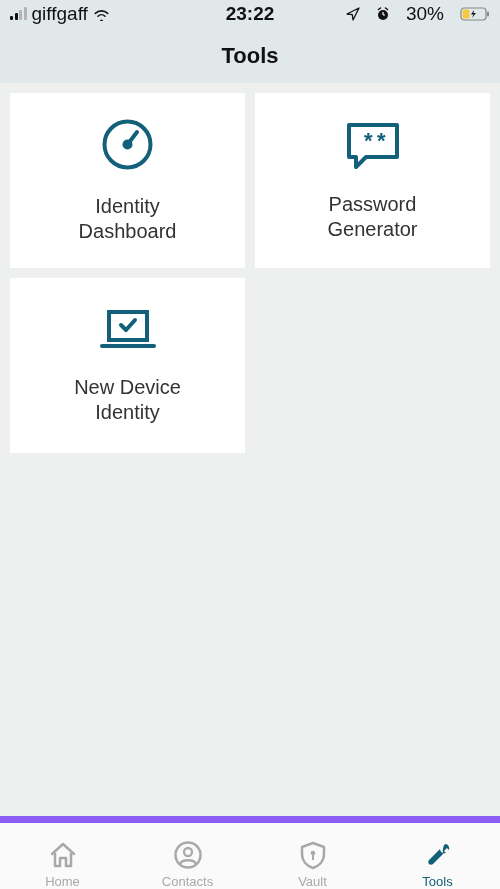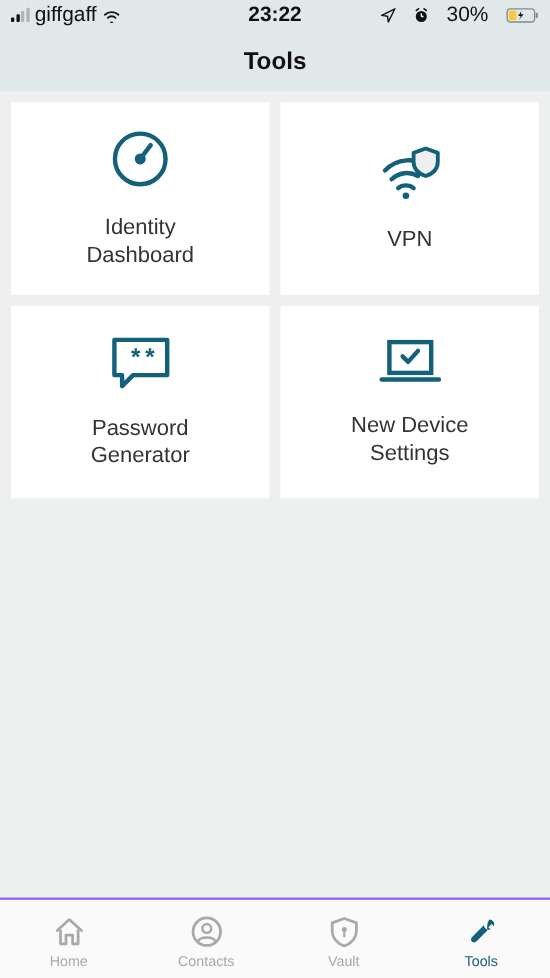--- a/index.html
+++ b/index.html
@@ -59,24 +59,24 @@
       line-height: 1.25;
       white-space: pre-line;
     }
     .tab-bar {
       position: absolute;
       bottom: 0;
       left: 0;
       width: 100%;
       height: 73px;
       background: #fafafa;
-      border-top: 2px solid #8b5cf6;
+      border-top: 7px solid #8b5cf6;
       display: flex;
       justify-content: space-around;
-      align-items: center;
+      align-items: flex-end;
       padding-top: 4px;
     }
     .tab {
       flex: 1;
       display: flex;
       flex-direction: column;
       align-items: center;
       gap: 2px;
       color: #a9a9a9;
       font-size: 13px;
@@ -148,32 +148,20 @@
       <svg width="55" height="55" viewBox="0 0 55 55">
         <circle cx="27.5" cy="27.5" r="23" fill="none" stroke="#126079" stroke-width="4"></circle>
         <circle cx="27.5" cy="27.5" r="5" fill="#126079"></circle>
         <line x1="27.5" y1="27.5" x2="37" y2="15" stroke="#126079" stroke-width="4" stroke-linecap="round"></line>
       </svg>
     </div>
     <div class="tile-label">Identity
 Dashboard</div>
   </div>
 
-  <div class="tile">
-    <div class="tile-icon">
-      <svg width="62" height="52" viewBox="0 0 62 52">
-        <path d="M8 24 a30 30 0 0 1 40 -3" stroke="#126079" stroke-width="4" fill="none" stroke-linecap="round"></path>
-        <path d="M14 32 a20 20 0 0 1 24 -3" stroke="#126079" stroke-width="4" fill="none" stroke-linecap="round"></path>
-        <path d="M20 40 a11 11 0 0 1 14 0" stroke="#126079" stroke-width="4" fill="none" stroke-linecap="round"></path>
-        <circle cx="27" cy="47" r="3" fill="#126079"></circle>
-        <path d="M45 4 L56 8 L56 16 C56 23 51 27 45 29 C39 27 34 23 34 16 L34 8 Z" fill="#eef0f0" stroke="#126079" stroke-width="3.5" stroke-linejoin="round"></path>
-      </svg>
-    </div>
-    <div class="tile-label">VPN</div>
-  </div>
 
   <div class="tile">
     <div class="tile-icon">
       <svg width="58" height="50" viewBox="0 0 58 50">
         <path d="M5 5 L53 5 L53 37 L22 37 L12 47 L12 37 L5 37 Z" fill="none" stroke="#126079" stroke-width="4" stroke-linejoin="round"></path>
         <text x="20" y="28" font-size="22" fill="#126079" font-weight="900">*</text>
         <text x="33" y="28" font-size="22" fill="#126079" font-weight="900">*</text>
       </svg>
     </div>
     <div class="tile-label">Password
@@ -182,21 +170,21 @@
 
   <div class="tile">
     <div class="tile-icon">
       <svg width="62" height="46" viewBox="0 0 62 46">
         <rect x="12" y="5" width="38" height="28" fill="none" stroke="#126079" stroke-width="4"></rect>
         <line x1="5" y1="39" x2="57" y2="39" stroke="#126079" stroke-width="4" stroke-linecap="round"></line>
         <path d="M24 18 L29 23 L38 13" fill="none" stroke="#126079" stroke-width="4" stroke-linecap="round" stroke-linejoin="round"></path>
       </svg>
     </div>
     <div class="tile-label">New Device
-Settings</div>
+Identity</div>
   </div>
 
 </div>
 
 <div class="tab-bar">
 
   <div class="tab">
     <div class="tab-icon">
       <svg width="32" height="32" viewBox="0 0 32 32">
         <path d="M5 15 L16 5 L27 15" fill="none" stroke="#a9a9a9" stroke-width="2.5" stroke-linecap="round" stroke-linejoin="round"></path>

